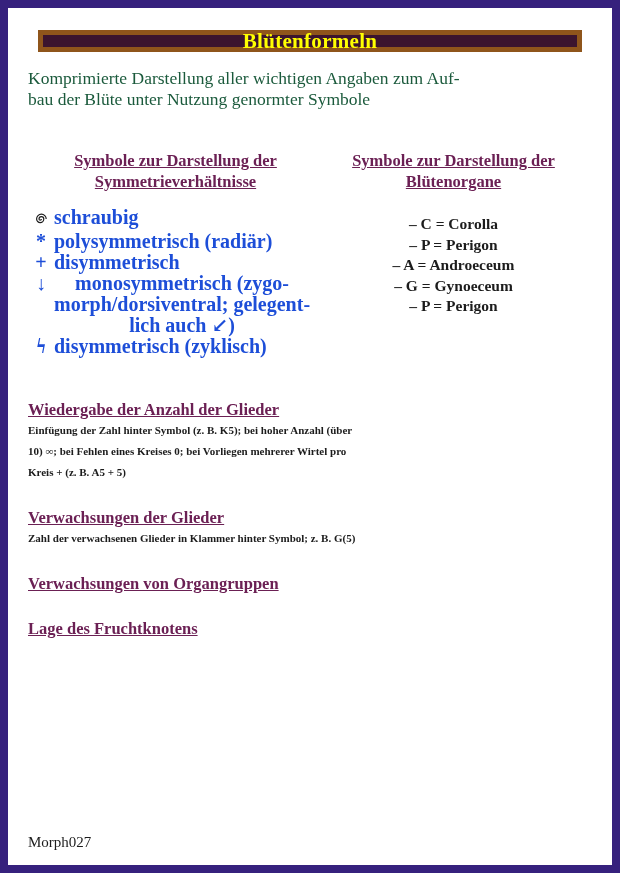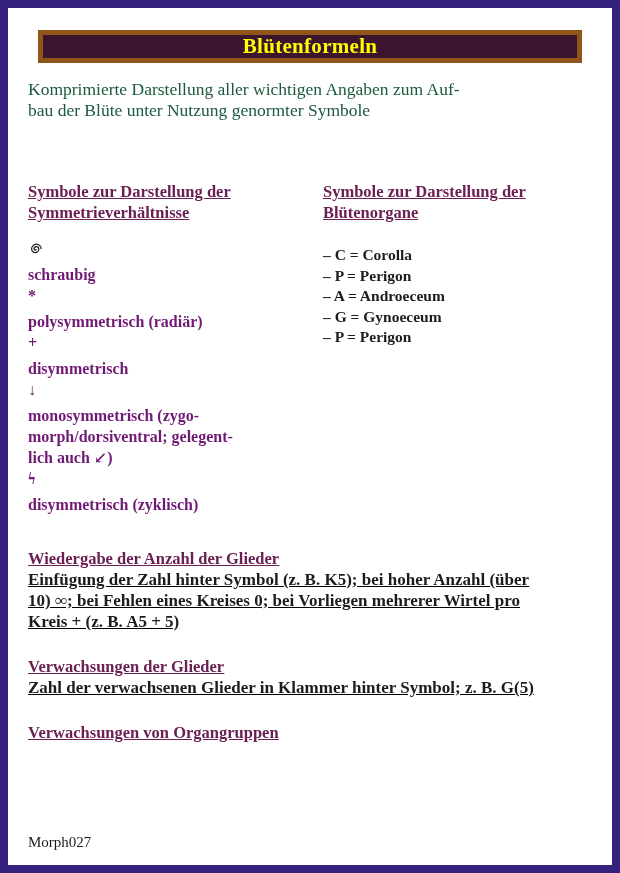--- a/index.html
+++ b/index.html
@@ -20,87 +20,87 @@
   .inner {
     flex: 1;
     display: flex;
     flex-direction: column;
     padding: 22px 28px 14px 20px;
   }
   .title-bar {
     margin: 0 2px 0 10px;
     border: 5px solid #8f551b;
     background: #3b142e;
-    height: 33px;
+    height: 22px;
     display: flex;
     align-items: center;
     justify-content: center;
   }
   .title-bar .title {
     color: #ffff00;
     font-size: 21px;
     font-weight: bold;
     letter-spacing: 0.3px;
   }
   .intro {
     margin-top: 16px;
     color: #1b5a3c;
     font-size: 17.5px;
     font-weight: normal;
     line-height: 21px;
     white-space: pre-wrap;
   }
   .columns {
-    margin-top: 60px;
-    display: flex;
+    margin-top: 40px;
+    display: flex;
+    text-align: center;
   }
   .col-left  { width: 295px; }
   .col-right { flex: 1; }
   .col-heading {
     color: #6b2054;
     font-size: 16.5px;
     font-weight: bold;
     line-height: 21px;
     text-decoration: underline;
     white-space: pre-wrap;
   }
   .sym-list { margin-top: 15px; }
   .sym-row {
     display: flex;
-    font-size: 16px;
-    font-weight: bold;
-    color: #701a75;
-    line-height: 21px;
-    flex-direction: column;
+    font-size: 20px;
+    font-weight: bold;
+    color: #1d4ed8;
+    line-height: 21px;
   }
   .sym-cell {
     width: 26px;
     flex: 0 0 26px;
   }
   .sym-label { white-space: pre-wrap; }
   .spiral-wrap { display: inline-block; margin-top: 3px; }
   .organ-list {
     margin-top: 22px;
     font-size: 15.5px;
     font-weight: bold;
     color: #1c1c1c;
     line-height: 20.5px;
   }
-  .sections { margin-top: 33px; text-decoration: underline; }
+  .sections { margin-top: 42px; }
   .section { margin-bottom: 24px; }
   .section-heading {
     color: #6b2054;
     font-size: 16.5px;
     font-weight: bold;
     line-height: 21px;
     text-decoration: underline;
   }
   .section-body {
     color: #1c1c1c;
-    font-size: 17px;
+    font-size: 11px;
     font-weight: bold;
     line-height: 21px;
     white-space: pre-wrap;
   }
   .footer {
     margin-top: auto;
     font-size: 15px;
     color: #1c1c1c;
     padding-right: 0px;
   }
@@ -183,20 +183,21 @@
       <div class="section">
         <div class="section-heading">Verwachsungen der Glieder</div>
         <div class="section-body">Zahl der verwachsenen Glieder in Klammer hinter Symbol; z. B. G(5)</div>
       </div>
 
       <div class="section">
         <div class="section-heading">Verwachsungen von Organgruppen</div>
       </div>
 
       <div class="section">
+        <div class="section-heading">Lage des Fruchtknotens</div>
       </div>
 
     </div>
 
     <div class="footer">Morph027</div>
 
   </div>
 </div>
 
 </body></html>

